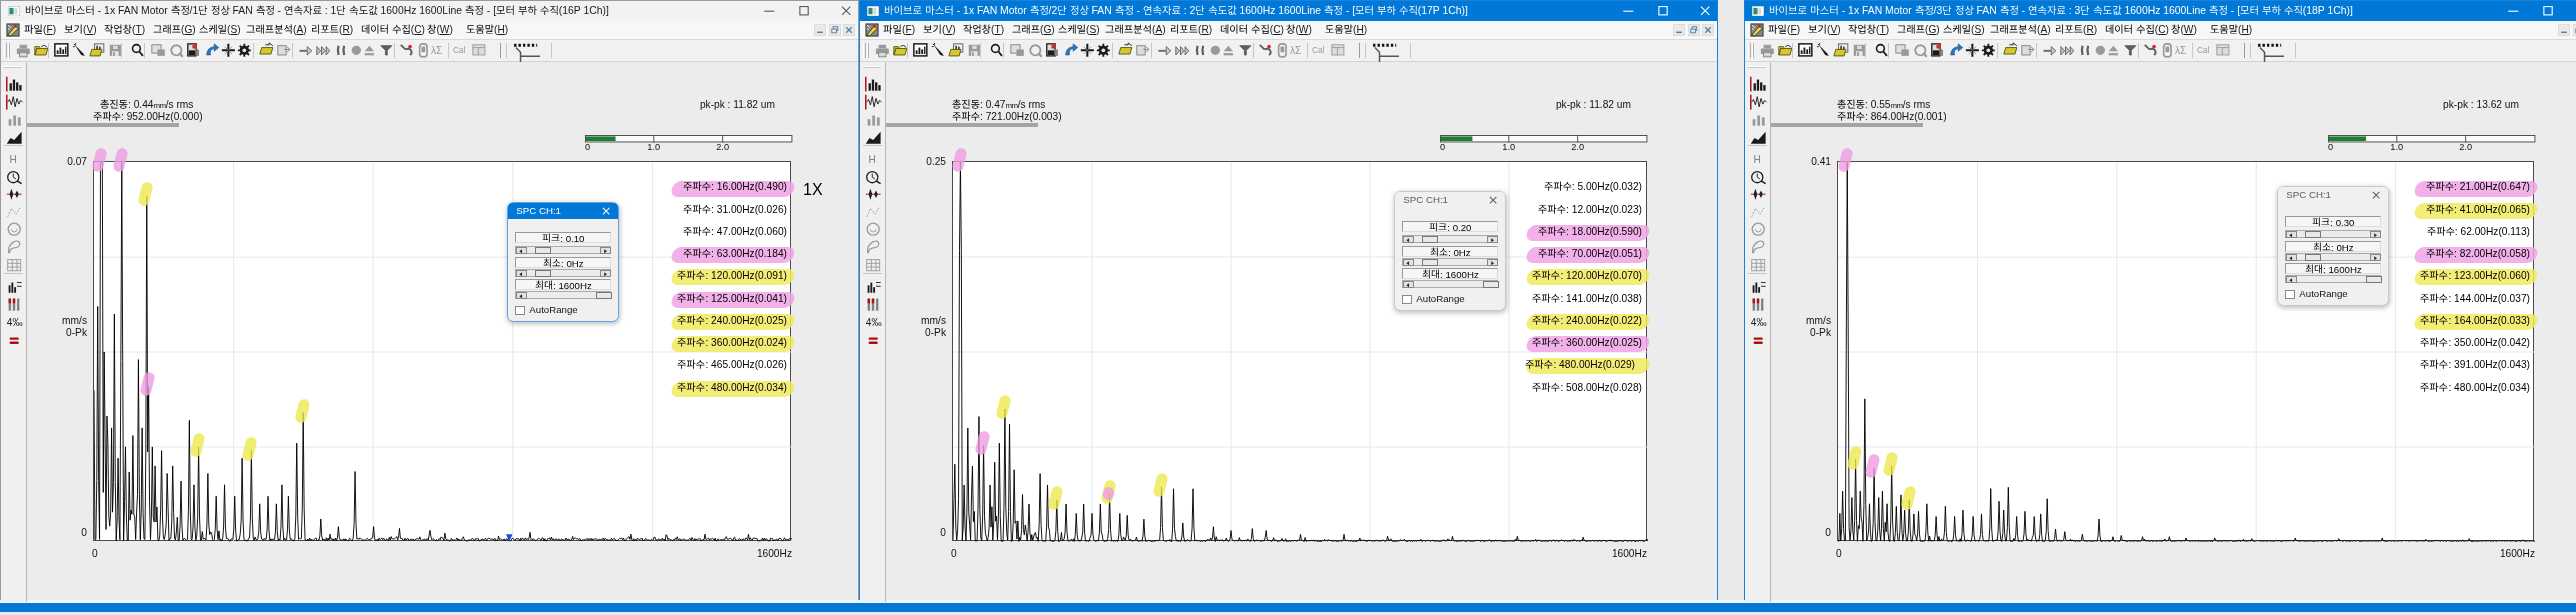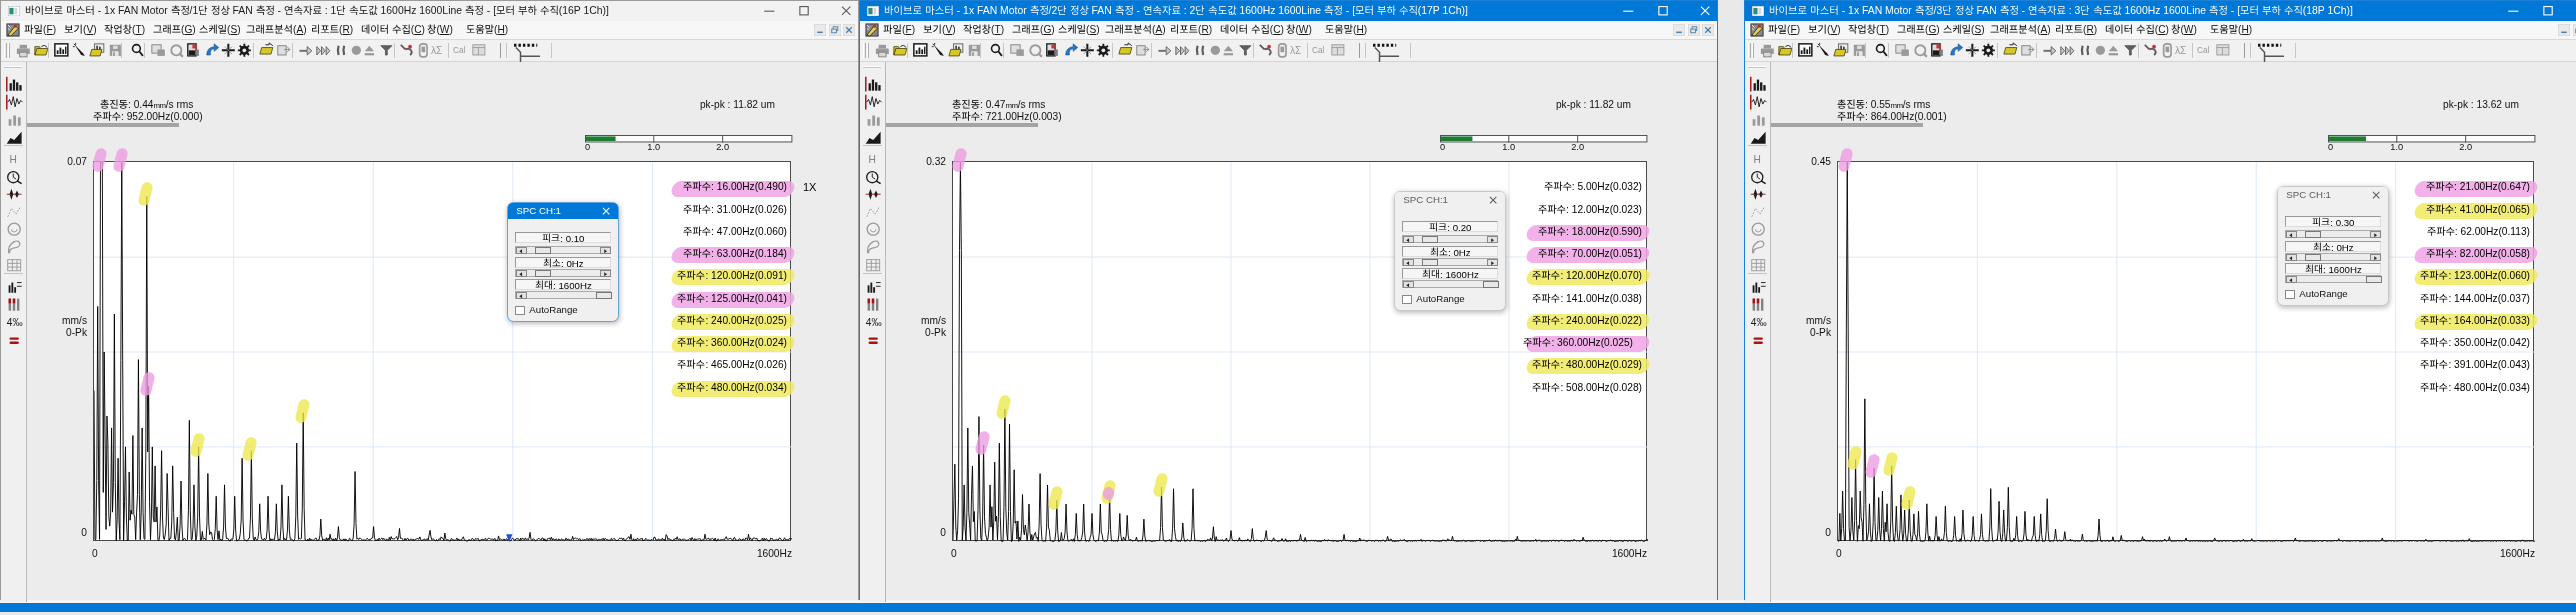--- a/index.html
+++ b/index.html
@@ -539,21 +539,21 @@
             <use href="#kc8fc" x="0"></use>
             <use href="#kd30c" x="920"></use>
             <use href="#kc218" x="1840"></use>
           </svg>: 465.00Hz(0.026)</div>
         <i class="ahl" style="top:319px;right:64px;background:#efea5e"></i>
         <div class="ann" style="top:320px;right:71px"><svg class="hg" style="width:28px;height:10.2px;vertical-align:-1.2px;fill:#000" viewBox="0 -880 2760 1000">
             <use href="#kc8fc" x="0"></use>
             <use href="#kd30c" x="920"></use>
             <use href="#kc218" x="1840"></use>
           </svg>: 480.00Hz(0.034)</div>
-        <div class="ann" style="top:119px;left:802px;font-size:11px">1X</div>
+        <div class="ann" style="top:119px;left:802px;font-size:16px">1X</div>
         <div class="dlg" style="left:506px;top:140px;border-color:#5ea2e0">
           <div class="dtit" style="background:#0078d7;color:#fff">SPC CH:1<svg width="8.3" height="8.3" viewBox="0 0 9 9" style="position:absolute;right:7.4px;top:3.7px">
               <path d="M1 1 L8 8 M8 1 L1 8" stroke="#fff" stroke-width="1.1"></path>
             </svg></div>
           <div class="dtb" style="top:29px"><svg class="hg" style="width:18px;height:9.7px;vertical-align:-1.2px;fill:#000" viewBox="0 -880 1840 1000">
               <use href="#kd53c" x="0"></use>
               <use href="#kd06c" x="920"></use>
             </svg>: 0.10</div>
           <div class="dtb" style="top:54px"><svg class="hg" style="width:18px;height:9.7px;vertical-align:-1.2px;fill:#000" viewBox="0 -880 1840 1000">
               <use href="#kcd5c" x="0"></use>
@@ -943,21 +943,21 @@
         <svg width="212" height="20.4" viewBox="0 0 229 22" style="position:absolute;left:580px;top:73px">
           <rect x="0.5" y="0.5" width="223" height="7" fill="#fdfdfd" stroke="#444"></rect>
           <rect x="1" y="1.5" width="34" height="5" fill="#1e7d32"></rect>
           <path d="M74.3 0.5 L74.3 8 M148.7 0.5 L148.7 8" stroke="#444"></path>
           <g font-family="Liberation Sans" font-size="10" fill="#111">
             <text x="0" y="16.5">0</text>
             <text x="74.3" y="16.5" text-anchor="middle">1.0</text>
             <text x="148.7" y="16.5" text-anchor="middle">2.0</text>
           </g>
         </svg>
-        <div class="ylab" style="top:94px">0.32</div>
+        <div class="ylab" style="top:94px">0.25</div>
         <div class="ylab" style="top:253px">mm/s</div>
         <div class="ylab" style="top:265px">0-Pk</div>
         <div class="ylab" style="top:465px">0</div>
         <div class="info" style="left:91px;top:486px">0</div>
         <div class="info" style="left:731px;top:486px;width:56px;text-align:right">1600Hz</div>
         <div class="plot" style="left:92px;top:99px;width:695px;height:380px">
           <svg width="695" height="380" viewBox="0 0 750 410">
             <path d="M150.0 0 L150.0 410" stroke="#dbe7f3"></path>
             <path d="M300.0 0 L300.0 410" stroke="#dbe7f3"></path>
             <path d="M450.0 0 L450.0 410" stroke="#dbe7f3"></path>
@@ -1008,27 +1008,27 @@
             <use href="#kd30c" x="920"></use>
             <use href="#kc218" x="1840"></use>
           </svg>: 141.00Hz(0.038)</div>
         <i class="ahl" style="top:252px;right:68px;background:#efea5e"></i>
         <div class="ann" style="top:253px;right:75px"><svg class="hg" style="width:28px;height:10.2px;vertical-align:-1.2px;fill:#000" viewBox="0 -880 2760 1000">
             <use href="#kc8fc" x="0"></use>
             <use href="#kd30c" x="920"></use>
             <use href="#kc218" x="1840"></use>
           </svg>: 240.00Hz(0.022)</div>
         <i class="ahl" style="top:274px;right:68px;background:#f0a5e5"></i>
-        <div class="ann" style="top:275px;right:84px"><svg class="hg" style="width:28px;height:10.2px;vertical-align:-1.2px;fill:#000" viewBox="0 -880 2760 1000">
+        <div class="ann" style="top:275px;right:75px"><svg class="hg" style="width:28px;height:10.2px;vertical-align:-1.2px;fill:#000" viewBox="0 -880 2760 1000">
             <use href="#kc8fc" x="0"></use>
             <use href="#kd30c" x="920"></use>
             <use href="#kc218" x="1840"></use>
           </svg>: 360.00Hz(0.025)</div>
         <i class="ahl" style="top:296px;right:68px;background:#efea5e"></i>
-        <div class="ann" style="top:297px;right:75px"><svg class="hg" style="width:28px;height:10.2px;vertical-align:-1.2px;fill:#000" viewBox="0 -880 2760 1000">
+        <div class="ann" style="top:297px;right:82px"><svg class="hg" style="width:28px;height:10.2px;vertical-align:-1.2px;fill:#000" viewBox="0 -880 2760 1000">
             <use href="#kc8fc" x="0"></use>
             <use href="#kd30c" x="920"></use>
             <use href="#kc218" x="1840"></use>
           </svg>: 480.00Hz(0.029)</div>
         <div class="ann" style="top:320px;right:75px"><svg class="hg" style="width:28px;height:10.2px;vertical-align:-1.2px;fill:#000" viewBox="0 -880 2760 1000">
             <use href="#kc8fc" x="0"></use>
             <use href="#kd30c" x="920"></use>
             <use href="#kc218" x="1840"></use>
           </svg>: 508.00Hz(0.028)</div>
         <div class="dlg" style="left:534px;top:129px;border-color:#c8c8c8">
@@ -1427,21 +1427,21 @@
         <svg width="212" height="20.4" viewBox="0 0 229 22" style="position:absolute;left:583px;top:73px">
           <rect x="0.5" y="0.5" width="223" height="7" fill="#fdfdfd" stroke="#444"></rect>
           <rect x="1" y="1.5" width="40" height="5" fill="#1e7d32"></rect>
           <path d="M74.3 0.5 L74.3 8 M148.7 0.5 L148.7 8" stroke="#444"></path>
           <g font-family="Liberation Sans" font-size="10" fill="#111">
             <text x="0" y="16.5">0</text>
             <text x="74.3" y="16.5" text-anchor="middle">1.0</text>
             <text x="148.7" y="16.5" text-anchor="middle">2.0</text>
           </g>
         </svg>
-        <div class="ylab" style="top:94px">0.45</div>
+        <div class="ylab" style="top:94px">0.41</div>
         <div class="ylab" style="top:253px">mm/s</div>
         <div class="ylab" style="top:265px">0-Pk</div>
         <div class="ylab" style="top:465px">0</div>
         <div class="info" style="left:91px;top:486px">0</div>
         <div class="info" style="left:734px;top:486px;width:56px;text-align:right">1600Hz</div>
         <div class="plot" style="left:92px;top:99px;width:697px;height:380px">
           <svg width="697" height="380" viewBox="0 0 753 410">
             <path d="M150.6 0 L150.6 410" stroke="#dbe7f3"></path>
             <path d="M301.2 0 L301.2 410" stroke="#dbe7f3"></path>
             <path d="M451.8 0 L451.8 410" stroke="#dbe7f3"></path>

